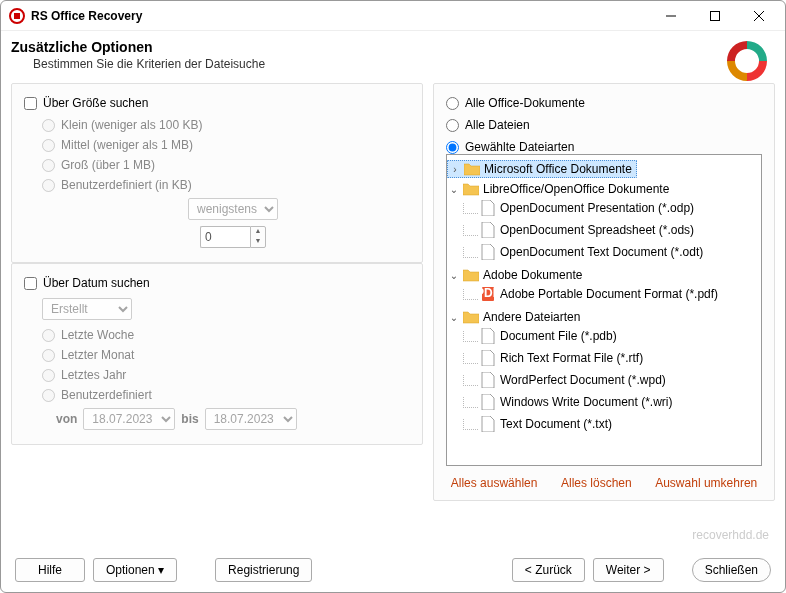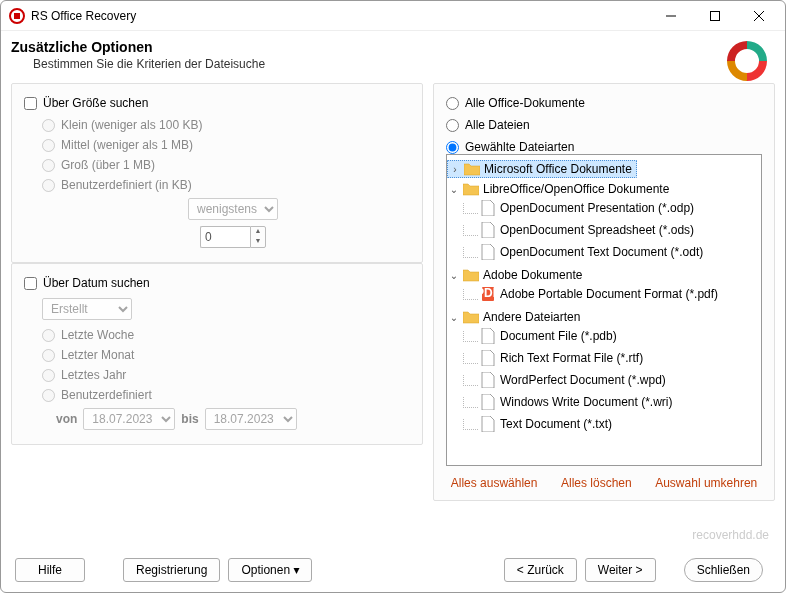--- a/index.html
+++ b/index.html
@@ -1,19 +1,19 @@
 <!DOCTYPE html>
 <html><head>
 <meta charset="utf-8">
 <style>
 * { box-sizing: border-box; margin: 0; padding: 0; font-family: "Segoe UI", Tahoma, sans-serif; font-size: 12px; }
 body { background: #fff; width: 786px; height: 593px; overflow: hidden; border: 1px solid #999; border-radius: 6px; position: relative; }
 .titlebar { height: 30px; display: flex; align-items: center; padding: 0 4px 0 8px; border-bottom: 1px solid #eee; }
 .titlebar .app-icon { width: 16px; height: 16px; margin-right: 6px; }
-.titlebar .title { flex: 1; font-size: 12px; }
+.titlebar .title { flex: 1; font-size: 12px; font-weight: bold; }
 .titlebar .win-btn { width: 44px; height: 28px; display: flex; align-items: center; justify-content: center; }
 .header { padding: 8px 14px 12px 10px; position: relative; }
 .header h1 { font-size: 14px; font-weight: bold; }
 .header .sub { font-size: 12px; color: #333; margin-left: 22px; margin-top: 2px; }
 .header .logo { position: absolute; right: 14px; top: 6px; width: 48px; height: 48px; }
 .content { display: flex; padding: 0 10px; gap: 10px; }
 .left-col { width: 412px; display: flex; flex-direction: column; }
 .right-col { flex: 1; display: flex; flex-direction: column; }
 .panel { border: 1px solid #e0e0e0; border-radius: 2px; padding: 12px 12px 14px 12px; background: #fcfcfc; }
 .panel.right { padding: 12px 12px 10px 12px; height: 418px; display:flex; flex-direction:column; }
@@ -37,21 +37,21 @@
 .tree li { white-space: nowrap; padding: 1px 0; }
 .node { display: inline-flex; align-items: center; height: 18px; padding: 0 4px 0 0; }
 .node .exp { width: 14px; text-align: center; color: #555; font-size: 10px; display: inline-block; }
 .node .ico { width: 16px; height: 16px; margin: 0 4px 0 2px; display: inline-flex; align-items: center; justify-content: center; }
 .node.selected { background: #cde7ff; border: 1px dotted #4a90d9; border-radius: 1px; }
 .tree ul { list-style: none; margin-left: 16px; }
 .tree ul li::before { content: ''; display: inline-block; width: 14px; height: 10px; border-left: 1px dotted #bbb; border-bottom: 1px dotted #bbb; vertical-align: top; margin-top: 4px; margin-right: 0; }
 .action-row { display: flex; justify-content: space-around; padding-top: 10px; gap: 14px; }
 .link-btn { color: #c2410c; font-size: 12px; background: none; border: none; cursor: pointer; }
 .watermark { position: absolute; right: 16px; bottom: 50px; color: #ccc; font-size: 12px; }
-.footer { position: absolute; bottom: 0; left: 0; right: 8px; height: 44px; display: flex; align-items: center; padding: 0 14px; gap: 8px; }
+.footer { position: absolute; bottom: 0; left: 0; right: 0; height: 44px; display: flex; align-items: center; padding: 0 14px; gap: 8px; }
 .btn { border: 1px solid #aaa; border-radius: 3px; background: #fdfdfd; padding: 4px 12px; min-width: 70px; font-size: 12px; cursor: pointer; }
 .footer .spacer { flex: 1; }
 svg.folder { width: 16px; height: 14px; }
 svg.file { width: 14px; height: 16px; }
 </style>
 </head>
 <body>
 
 <div class="titlebar">
   <span class="app-icon">
@@ -304,19 +304,19 @@
         <button class="link-btn">Auswahl umkehren</button>
       </div>
     </div>
   </div>
 </div>
 
 <div class="watermark">recoverhdd.de</div>
 
 <div class="footer">
   <button class="btn">Hilfe</button>
+  <button class="btn">Optionen ▾</button>
   <button class="btn" style="margin-left:30px;">Registrierung</button>
-  <button class="btn">Optionen ▾</button>
   <div class="spacer"></div>
   <button class="btn">&lt; Zurück</button>
   <button class="btn">Weiter &gt;</button>
   <button class="btn" style="margin-left:20px;border-radius:12px;">Schließen</button>
 </div>
 
 </body></html>

